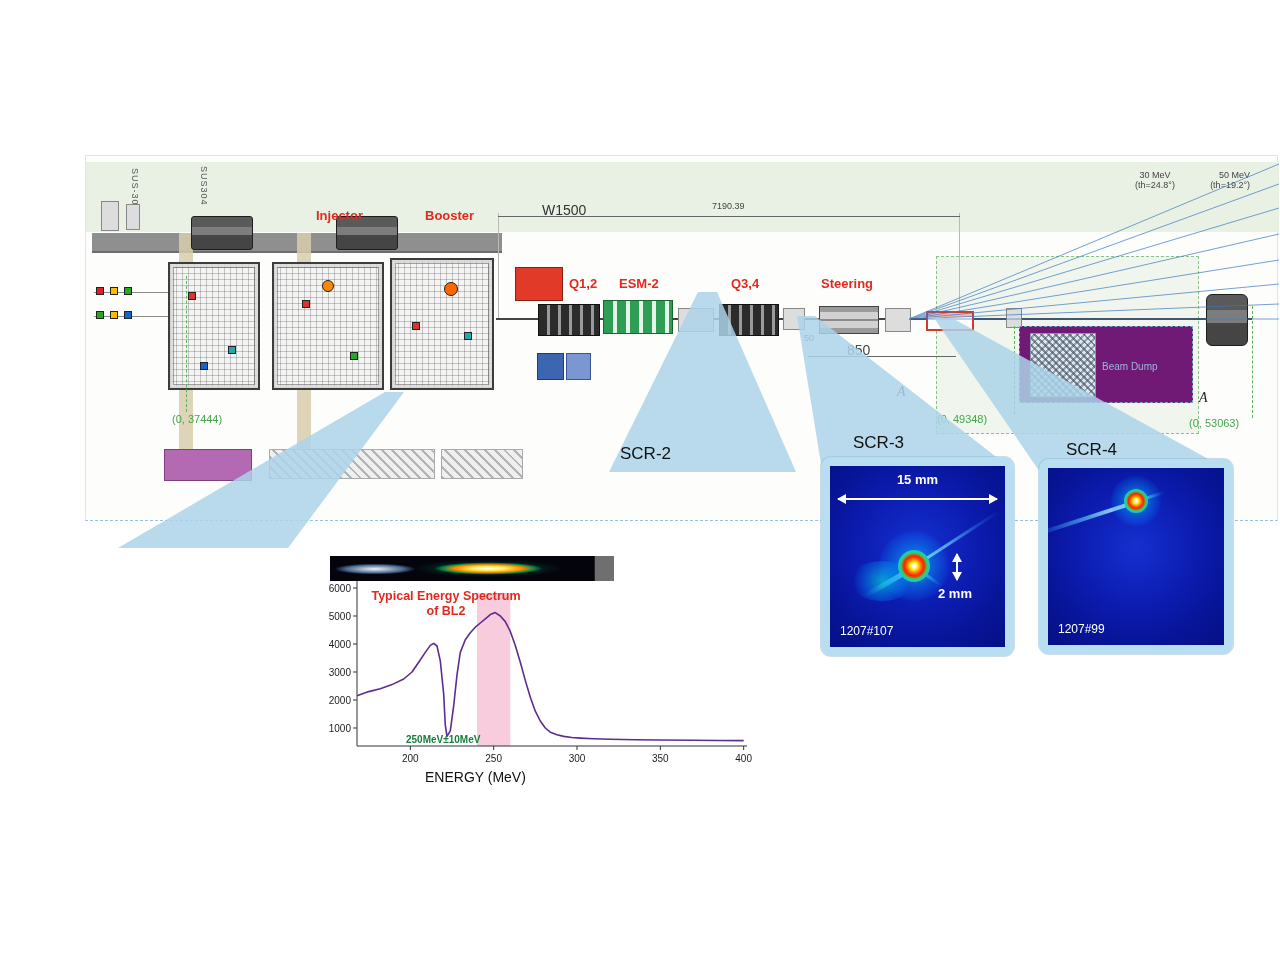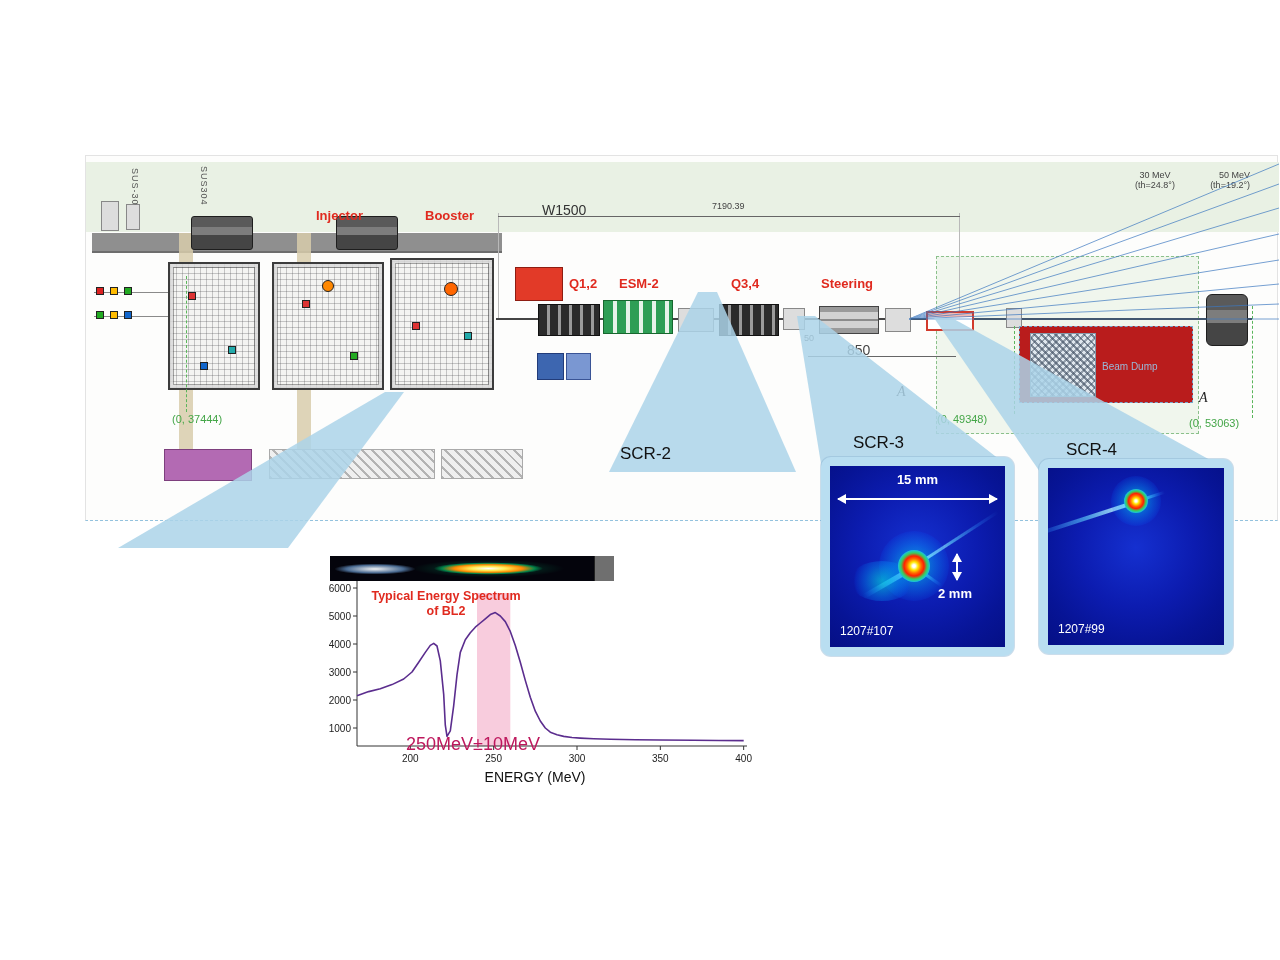--- a/index.html
+++ b/index.html
@@ -25,21 +25,21 @@
   .comp-dark{border:1px solid #111;background:repeating-linear-gradient(90deg,#2b2b2b 0 8px,#9a9a9a 8px 11px)}
   .comp-green{border:1px solid #17672e;background:repeating-linear-gradient(90deg,#2e9e55 0 9px,#e7f3e9 9px 13px)}
   .comp-gray{background:#ddd;border:1px solid #888}
   .undu{background:linear-gradient(180deg,#9a9a9a 0 18%,#d2d2d2 18% 45%,#8b8b8b 45% 55%,#d2d2d2 55% 82%,#9a9a9a 82% 100%);border:1px solid #444}
   .screen-box{background:#fff;border:2px solid #d23a2c;box-shadow:inset 0 4px 0 rgba(210,58,44,.35)}
   .redbox{background:#e23a28;border:1px solid #8e1d12}
   .bluebox1{background:#3d66b0;border:1px solid #223c7a}
   .bluebox2{background:#7a97d2;border:1px solid #3a5496}
   .hatch-floor{background:repeating-linear-gradient(45deg, rgba(120,120,120,.5) 0 2px, transparent 2px 7px),#efefef;border:1px solid #aaa}
   .purplebox{background:#b36ab3;border:1px solid #7d3f7d}
-  .dump-zone{background:#b91c1c;border:1px dashed #76a8cd}
+  .dump-zone{background:#701a75;border:1px dashed #76a8cd}
   .dump-hatch{background:repeating-linear-gradient(45deg, rgba(60,75,95,.6) 0 2px, transparent 2px 5px),
       repeating-linear-gradient(-45deg, rgba(60,75,95,.45) 0 2px, transparent 2px 5px),#dfe7ee;border:1px solid #8899aa}
   .red-label{color:#e02a1f;font-weight:bold;font-size:13px;white-space:nowrap}
   .dim-text{color:#333;font-size:12px;white-space:nowrap}
   .dim-small{color:#444;font-size:9px;white-space:nowrap}
   .green-text{color:#44a648;font-size:11px;white-space:nowrap}
   .sus{writing-mode:vertical-rl;font-size:9px;color:#555;letter-spacing:1px}
   .amark{font-family:"Liberation Serif","DejaVu Serif",serif;font-style:italic;font-size:14px;color:#222}
   .dashv{border-left:1px dashed #5ab55a}
   .dimline{background:#666}
@@ -64,22 +64,22 @@
   .arrow-line-v::after{content:"";position:absolute;left:-4px;bottom:-1px;border:5px solid transparent;border-top:9px solid #fff;border-bottom:0}
 
   
   .streak{background:
       radial-gradient(ellipse 52px 7px at 17% 52%, rgba(255,255,255,.95), rgba(130,190,255,.55) 55%, transparent 78%),
       radial-gradient(ellipse 62px 7px at 60% 50%, #ffffff, #ffee55 28%, #ff8800 55%, rgba(0,210,110,.55) 75%, transparent 88%),
       radial-gradient(ellipse 95px 11px at 60% 50%, rgba(0,255,150,.3), transparent 80%),
       #04040c;z-index:3}
   .streak-gray{background:#6f6f6f;border-left:1px solid #222;z-index:3}
   .spec-title{color:#e02a1f;font-weight:bold;font-size:12.5px;line-height:15px;text-align:center;z-index:4}
-  .band-label{color:#be185d;font-weight:normal;font-size:18px;z-index:4;white-space:nowrap}
-  .energy-label{color:#111;font-size:14px;text-align:center;z-index:4}
+  .band-label{color:#15803d;font-weight:bold;font-size:10px;z-index:4;white-space:nowrap}
+  .energy-label{color:#111;font-size:14px;z-index:4}
 </style>
 </head>
 <body>
 
 <div class="abs" style="left:0;top:0;width:1280px;height:960px">
 
   <div class="abs drawing" style="left:85px;top:155px;width:1193px;height:366px">
 
     <div class="abs band-green" style="left:0;top:6px;width:1193px;height:70px"></div>
     <div class="abs green-zone" style="left:850px;top:100px;width:263px;height:178px"></div>

